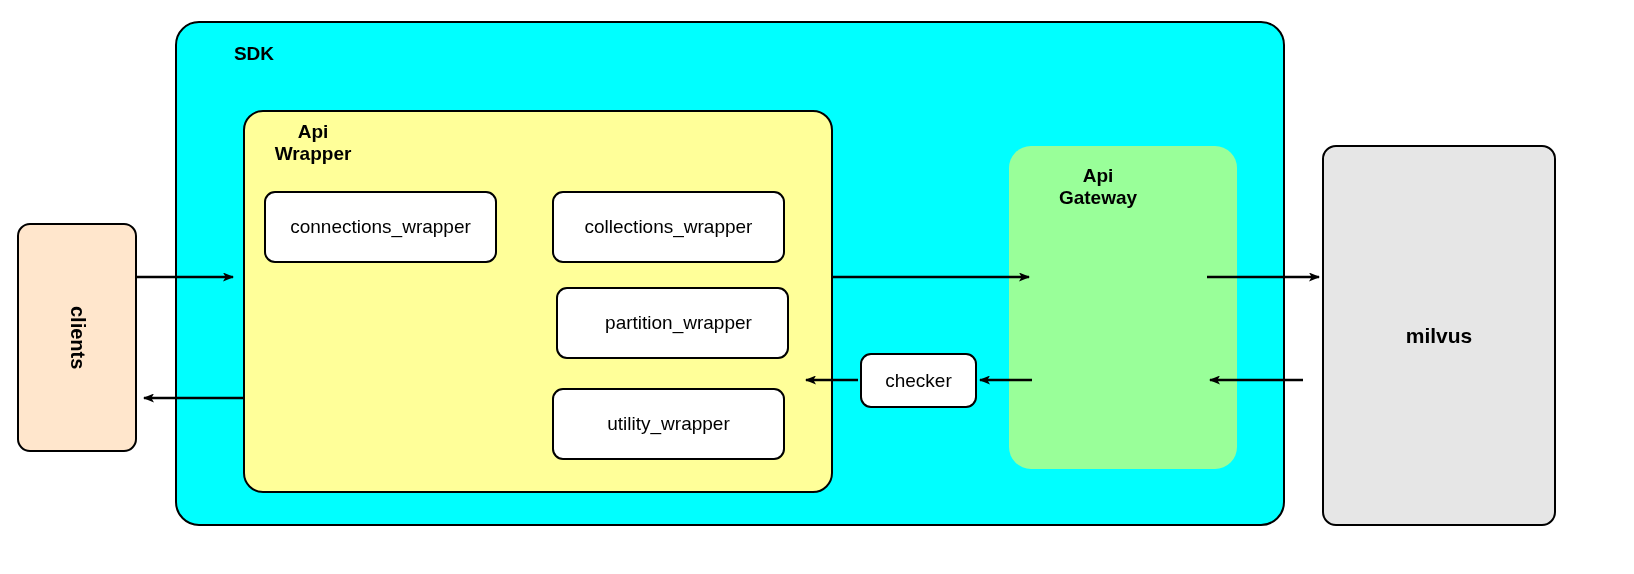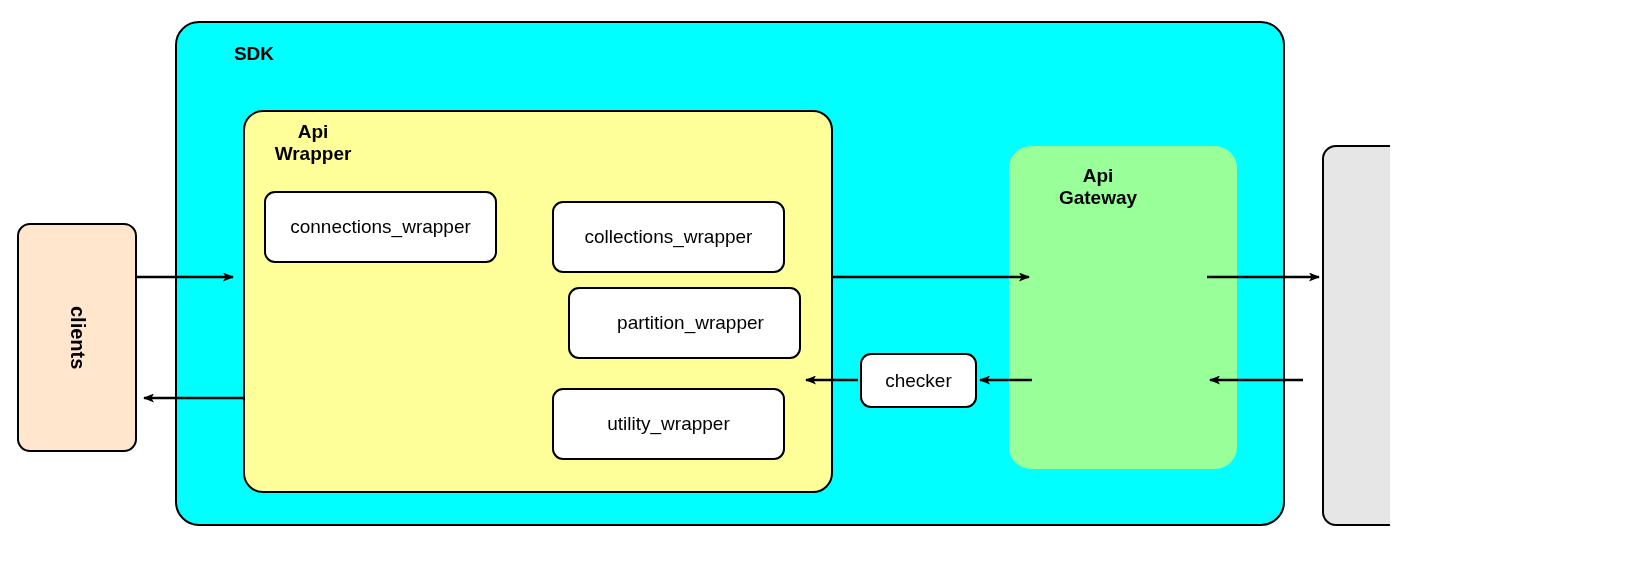--- a/index.html
+++ b/index.html
@@ -6,21 +6,21 @@
   html, body {
     margin: 0;
     padding: 0;
     background: #ffffff;
   }
   body {
     font-family: "Liberation Sans", sans-serif;
   }
   #canvas {
     position: relative;
-    width: 1390px;
+    width: 1634px;
     height: 574px;
     background: #ffffff;
     overflow: hidden;
   }
   .node {
     position: absolute;
     box-sizing: border-box;
     border: 2px solid #000000;
     display: flex;
     align-items: center;
@@ -91,23 +91,23 @@
   
   .leaf {
     background: #ffffff;
     border-radius: 11px;
     font-size: 19px;
     font-weight: normal;
   }
 
   .wrap-leaf { width: 233px; height: 72px; }
   #leaf-connections { left: 264px;  top: 191px; }
-  #leaf-collections { left: 552px;  top: 191px; margin-top: 10px; }
+  #leaf-collections { left: 552px;  top: 191px; }
   #leaf-schema      { left: 264px;  top: 287px; }
-  #leaf-partition   { left: 568px;  top: 287px; padding-left: 12px; }
+  #leaf-partition   { left: 556px;  top: 287px; padding-left: 12px; }
   #leaf-index       { left: 264px;  top: 383px; }
   #leaf-utility     { left: 552px;  top: 388px; }
 
   .gw-leaf { width: 175px; height: 55px; }
   #leaf-api-request  { left: 1032px; top: 249px; }
   #leaf-api-response { left: 1032px; top: 353px; }
 
   #leaf-checker {
     left: 860px;
     top: 353px;

